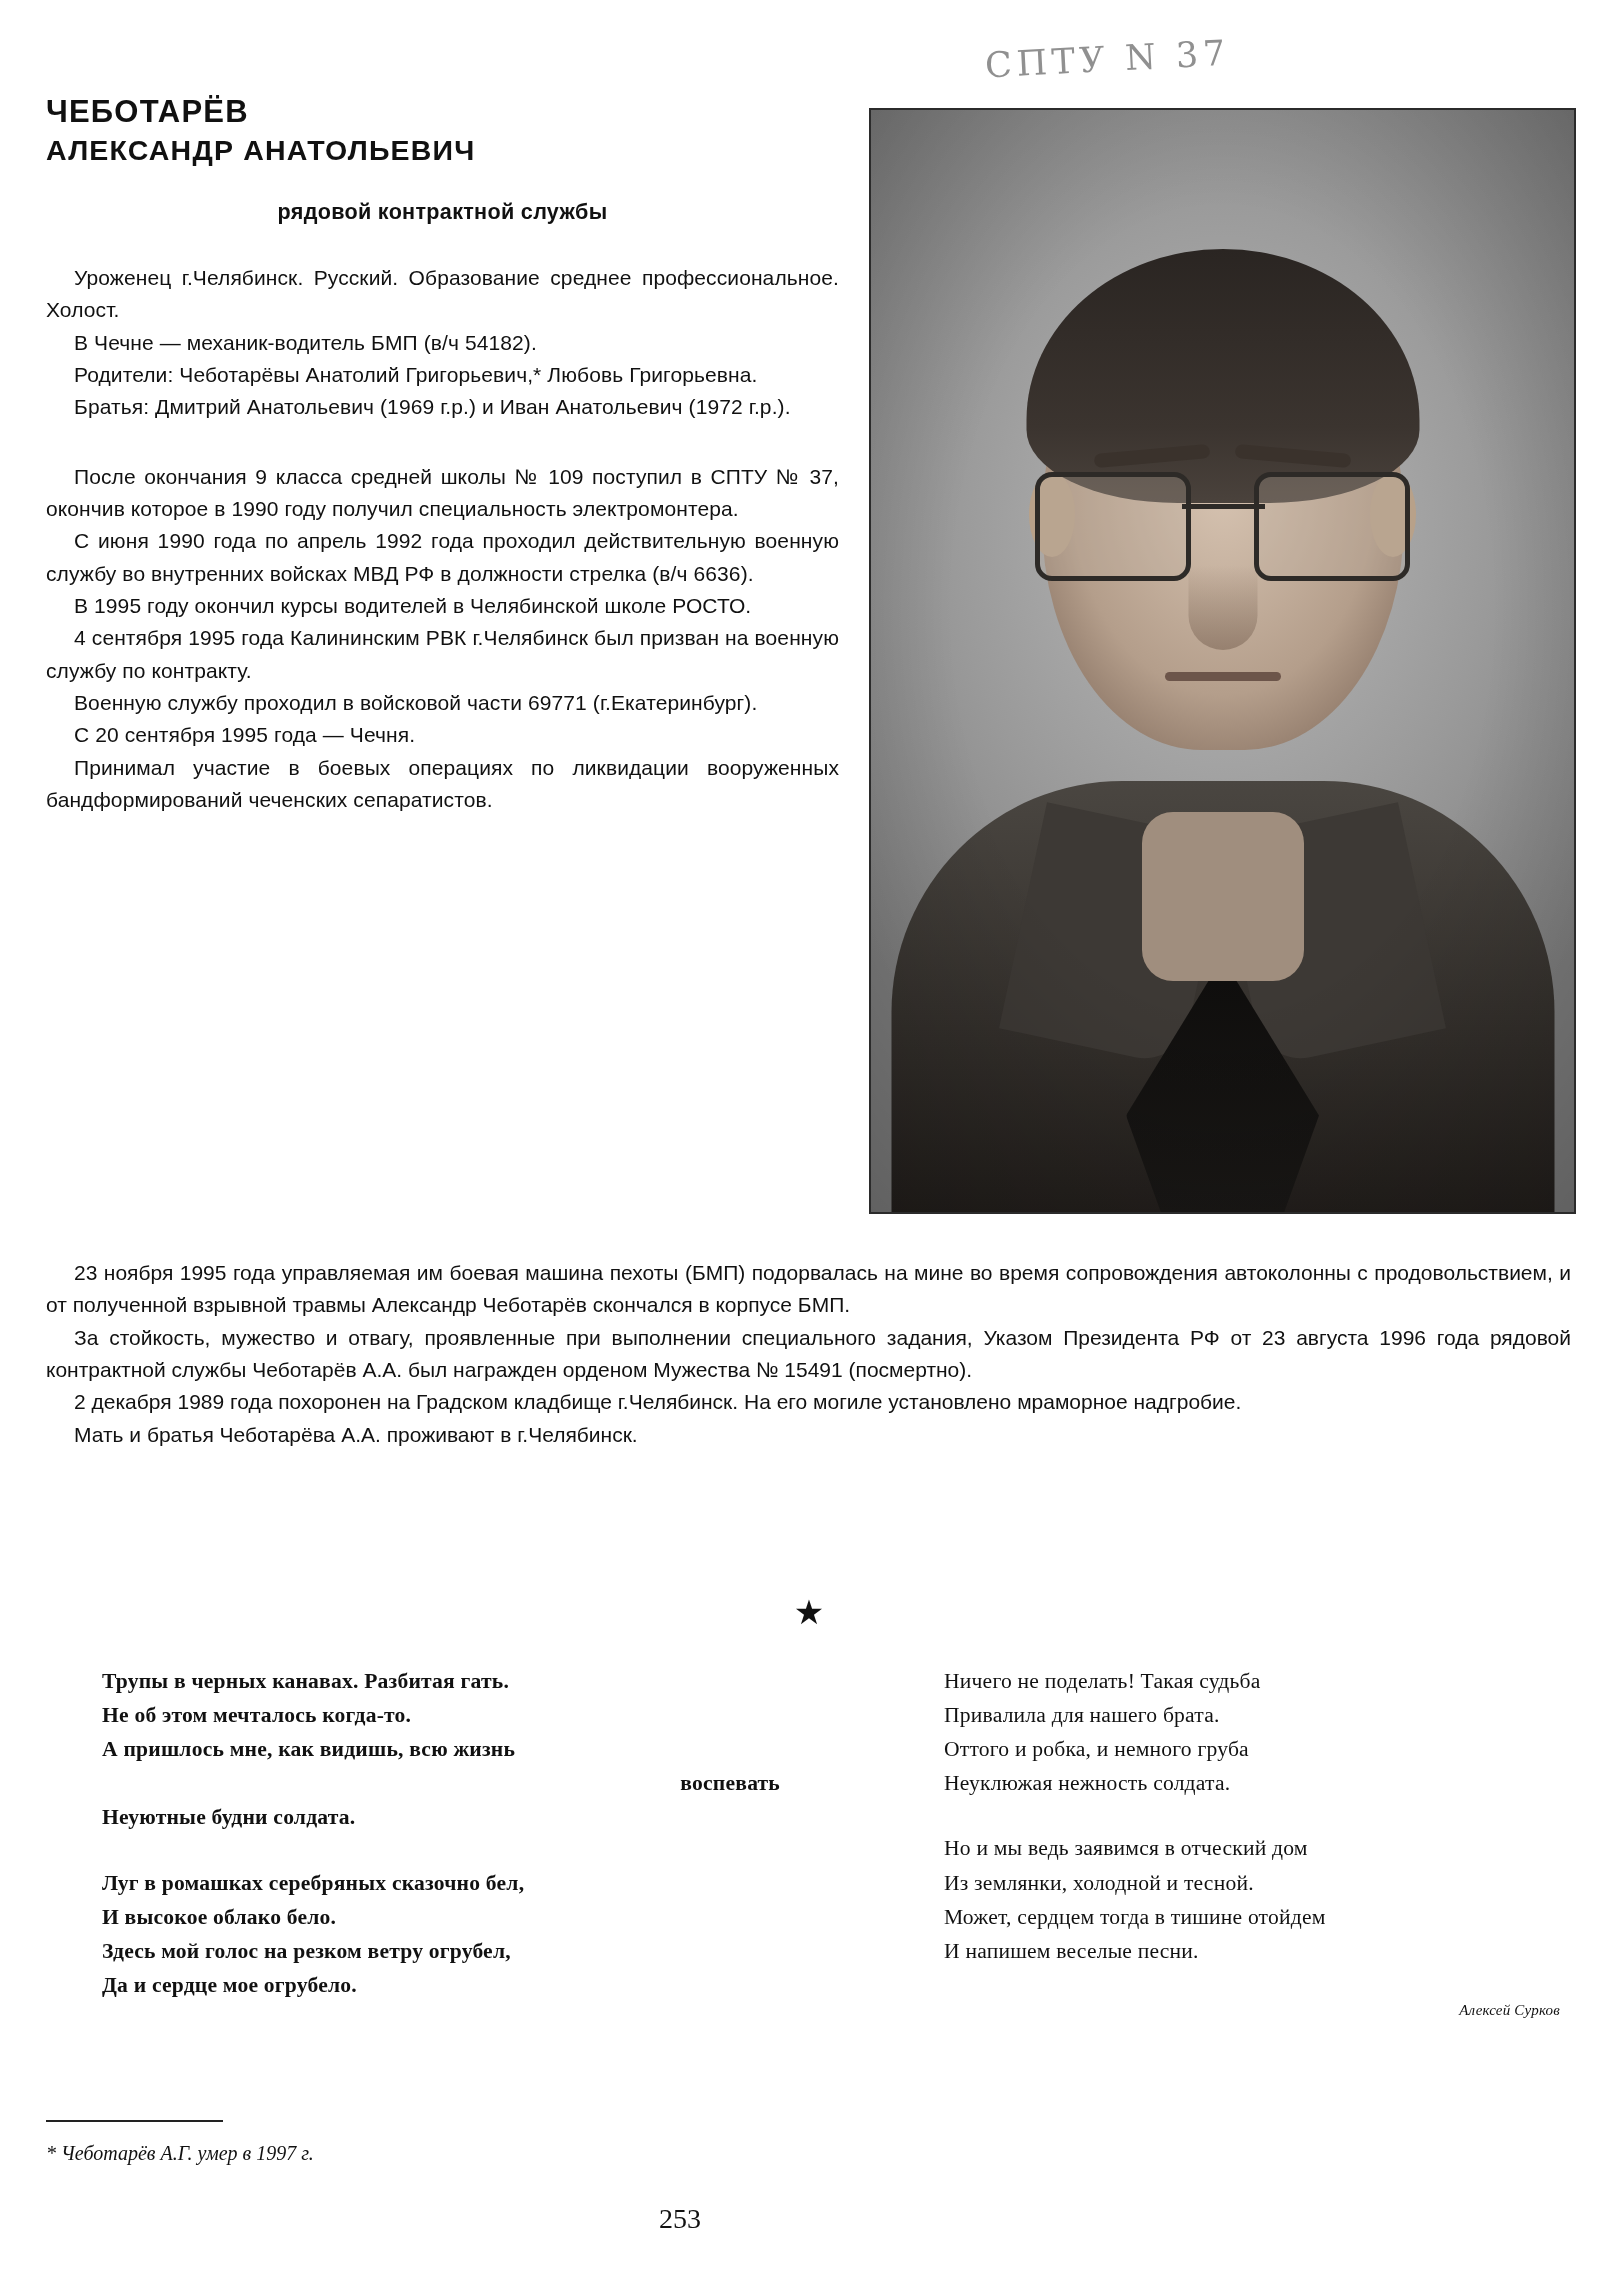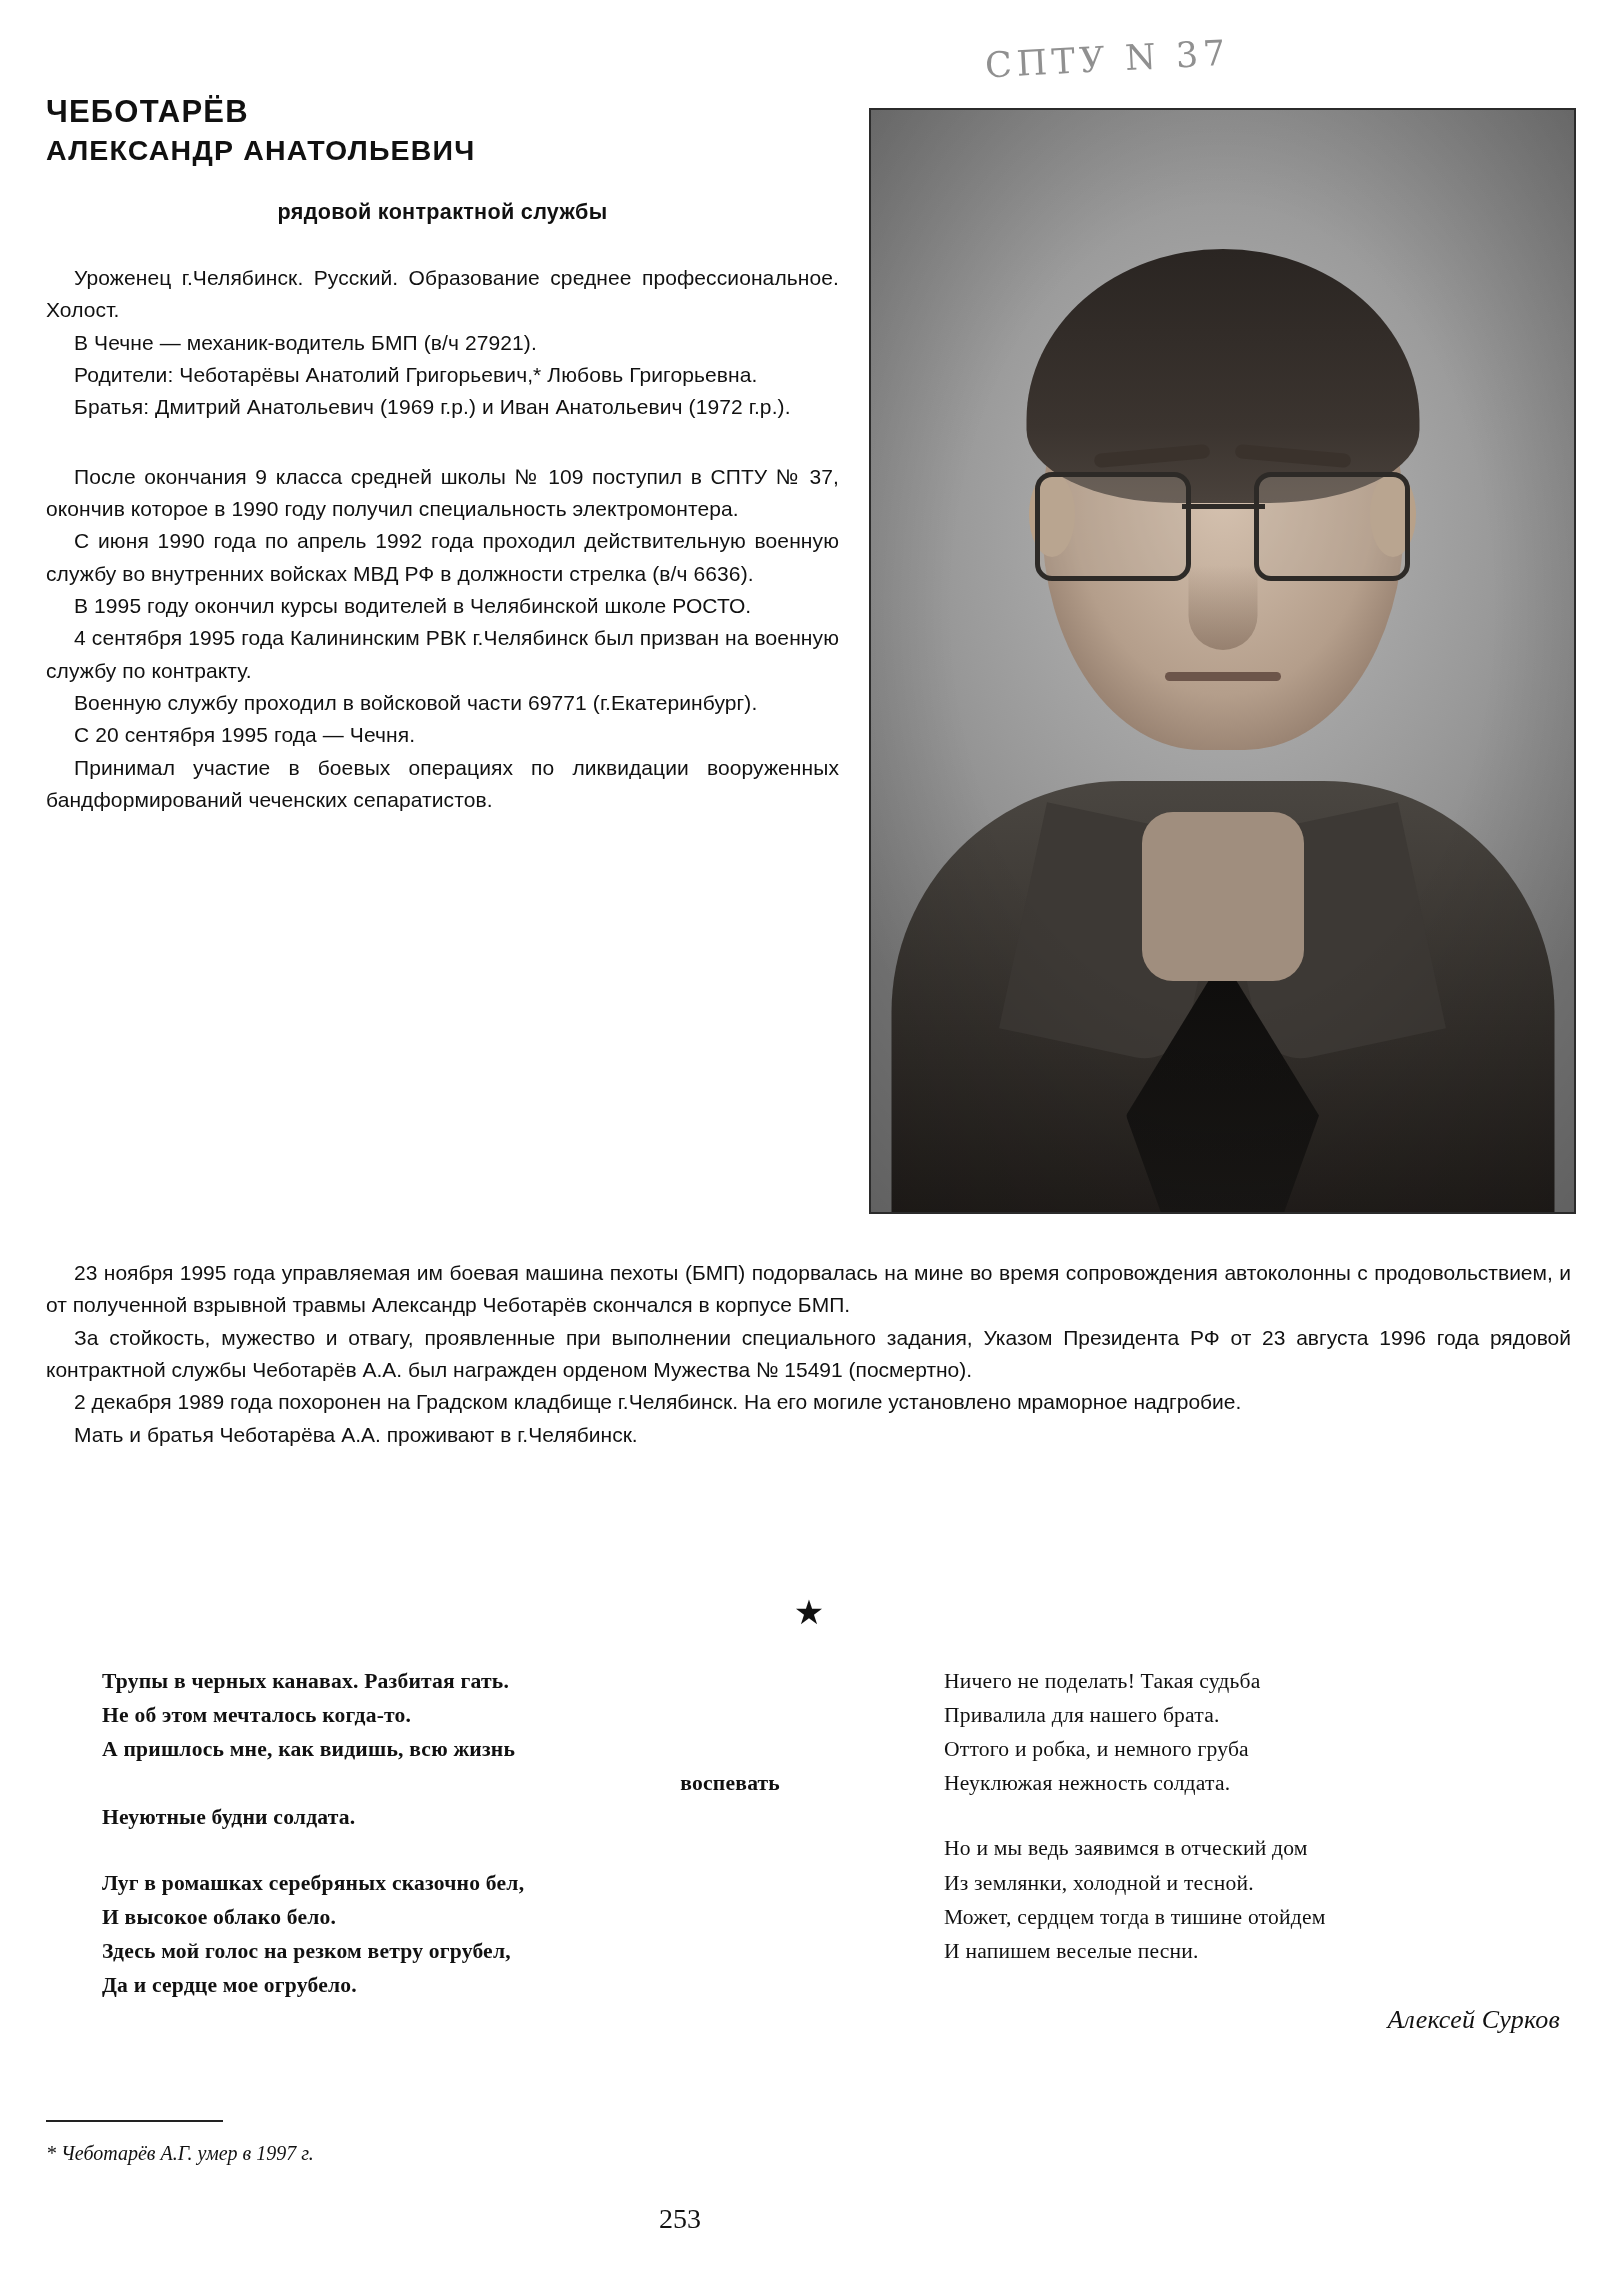--- a/index.html
+++ b/index.html
@@ -278,21 +278,21 @@
   }
   .poem-col.left { left: 102px; top: 0; width: 678px; font-weight: bold; }
   .poem-col.right { left: 944px; top: 0; width: 616px; }
   .stanza { margin: 0 0 31px 0; }
   .stanza div { white-space: pre-wrap; }
   .indent-right { text-align: right; }
   .signature {
     margin-top: 17px;
     text-align: right;
     font-style: italic;
-    font-size: 26px;
+    font-size: 15px;
   }
 
   
   .footnote-rule {
     position: absolute;
     left: 46px;
     top: 2120px;
     width: 177px;
     height: 1.5px;
     background: #222;
@@ -322,21 +322,21 @@
 
   <div class="top-block">
 
     <div class="left-col">
       <div class="name-line">ЧЕБОТАРЁВ</div>
       <div class="name-line second">АЛЕКСАНДР АНАТОЛЬЕВИЧ</div>
       <div class="rank">рядовой контрактной службы</div>
 
       <div class="body-text">
         <p>Уроженец г.Челябинск. Русский. Образование среднее профессиональное. Холост.</p>
-        <p>В Чечне — механик-водитель БМП (в/ч 27921).</p>
+        <p>В Чечне — механик-водитель БМП (в/ч 54182).</p>
         <p><span>Родители: Чеботарёвы Анатолий Григорьевич,* Любовь Григорьевна.</span></p>
         <p>Братья: Дмитрий Анатольевич (1969 г.р.) и Иван Анатольевич (1972 г.р.).</p>
       </div>
 
       <div class="body-text">
         <p>После окончания 9 класса средней школы № 109 поступил в СПТУ № 37, окончив которое в 1990 году получил специальность электромонтера.</p>
         <p>С июня 1990 года по апрель 1992 года проходил действительную военную службу во внутренних войсках МВД РФ в должности стрелка (в/ч 6636).</p>
         <p>В 1995 году окончил курсы водителей в Челябинской школе РОСТО.</p>
         <p>4 сентября 1995 года Калининским РВК г.Челябинск был призван на военную службу по контракту.</p>
         <p>Военную службу проходил в войсковой части 69771 (г.Екатеринбург).</p>

